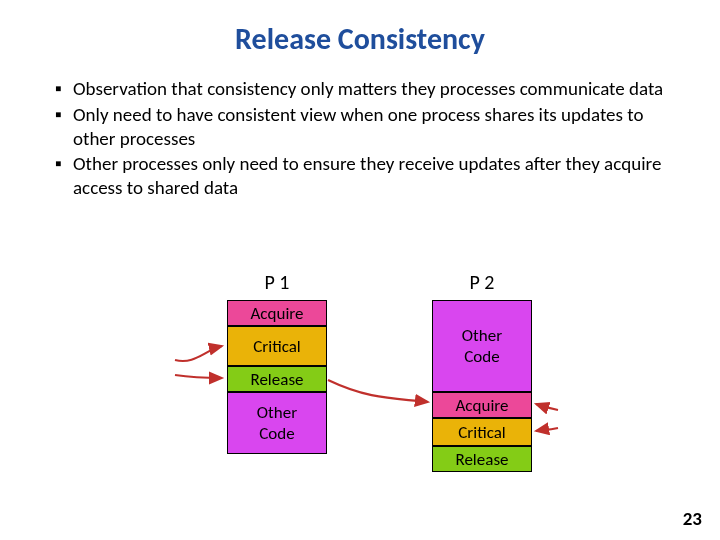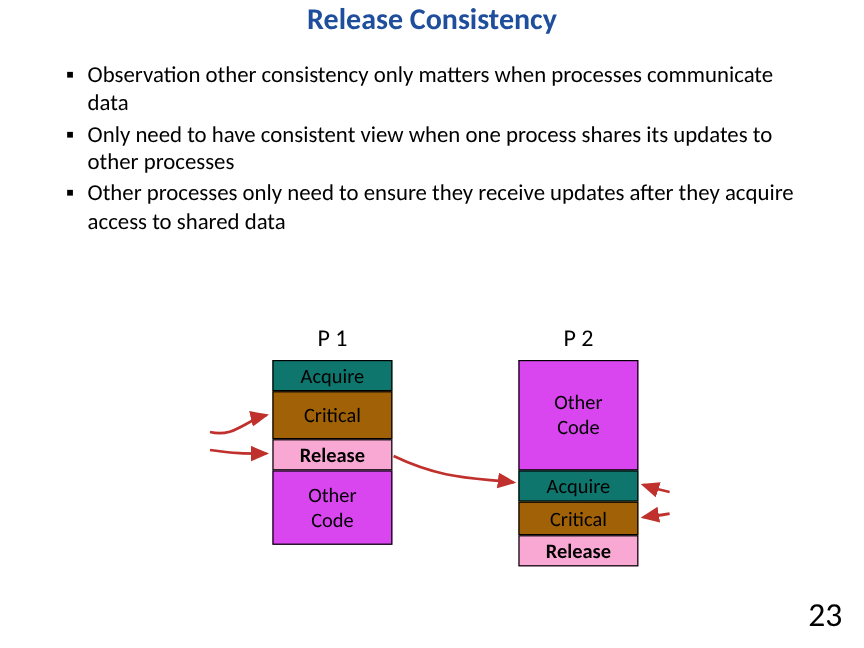--- a/index.html
+++ b/index.html
@@ -8,23 +8,24 @@
     width: 720px;
     height: 540px;
     font-family: Calibri, Arial, sans-serif;
     background: #fff;
     color: #000;
     position: relative;
     overflow: hidden;
   }
   .title {
     text-align: center;
-    font-size: 25px;
+    font-size: 30px;
     font-weight: bold;
     color: #1f4e9c;
+    margin-top: 20px;
   }
   .bullets {
     margin: 20px 55px 0 55px;
     font-size: 19px;
     line-height: 1.25;
   }
   .bullets .item {
     display: flex;
     margin-bottom: 2px;
   }
@@ -52,55 +53,55 @@
     position: absolute;
     width: 100px;
     border: 1.5px solid #000;
     text-align: center;
     font-size: 17px;
     display: flex;
     align-items: center;
     justify-content: center;
     box-sizing: border-box;
   }
-  .seg.acquire { background: #0f766e; }
-  .seg.critical { background: #a16207; }
-  .seg.release { background: #f9a8d4; font-weight: bold; }
+  .seg.acquire { background: #ec4899; }
+  .seg.critical { background: #eab308; }
+  .seg.release { background: #84cc16; }
   .seg.other   { background: #d946ef; }
   .side-note {
     position: absolute;
     font-size: 17px;
     line-height: 1.2;
     width: 135px;
   }
   .page-num {
     position: absolute;
     right: 18px;
     bottom: 10px;
-    font-size: 28px;
-    font-weight: normal;
+    font-size: 19px;
+    font-weight: bold;
   }
   svg.arrows {
     position: absolute;
     left: 0;
     top: 0;
     width: 720px;
     height: 250px;
     pointer-events: none;
   }
 </style>
 </head>
 <body>
 
 <div class="title">Release Consistency</div>
 
 <div class="bullets">
   <div class="item">
     <span class="marker">▪</span>
-    <span class="text">Observation other consistency only matters when processes communicate data</span>
+    <span class="text">Observation that consistency only matters they processes communicate data</span>
   </div>
   <div class="item">
     <span class="marker">▪</span>
     <span class="text">Only need to have consistent view when one process shares its updates to other processes</span>
   </div>
   <div class="item">
     <span class="marker">▪</span>
     <span class="text">Other processes only need to ensure they receive updates after they acquire access to shared data</span>
   </div>
 </div>

